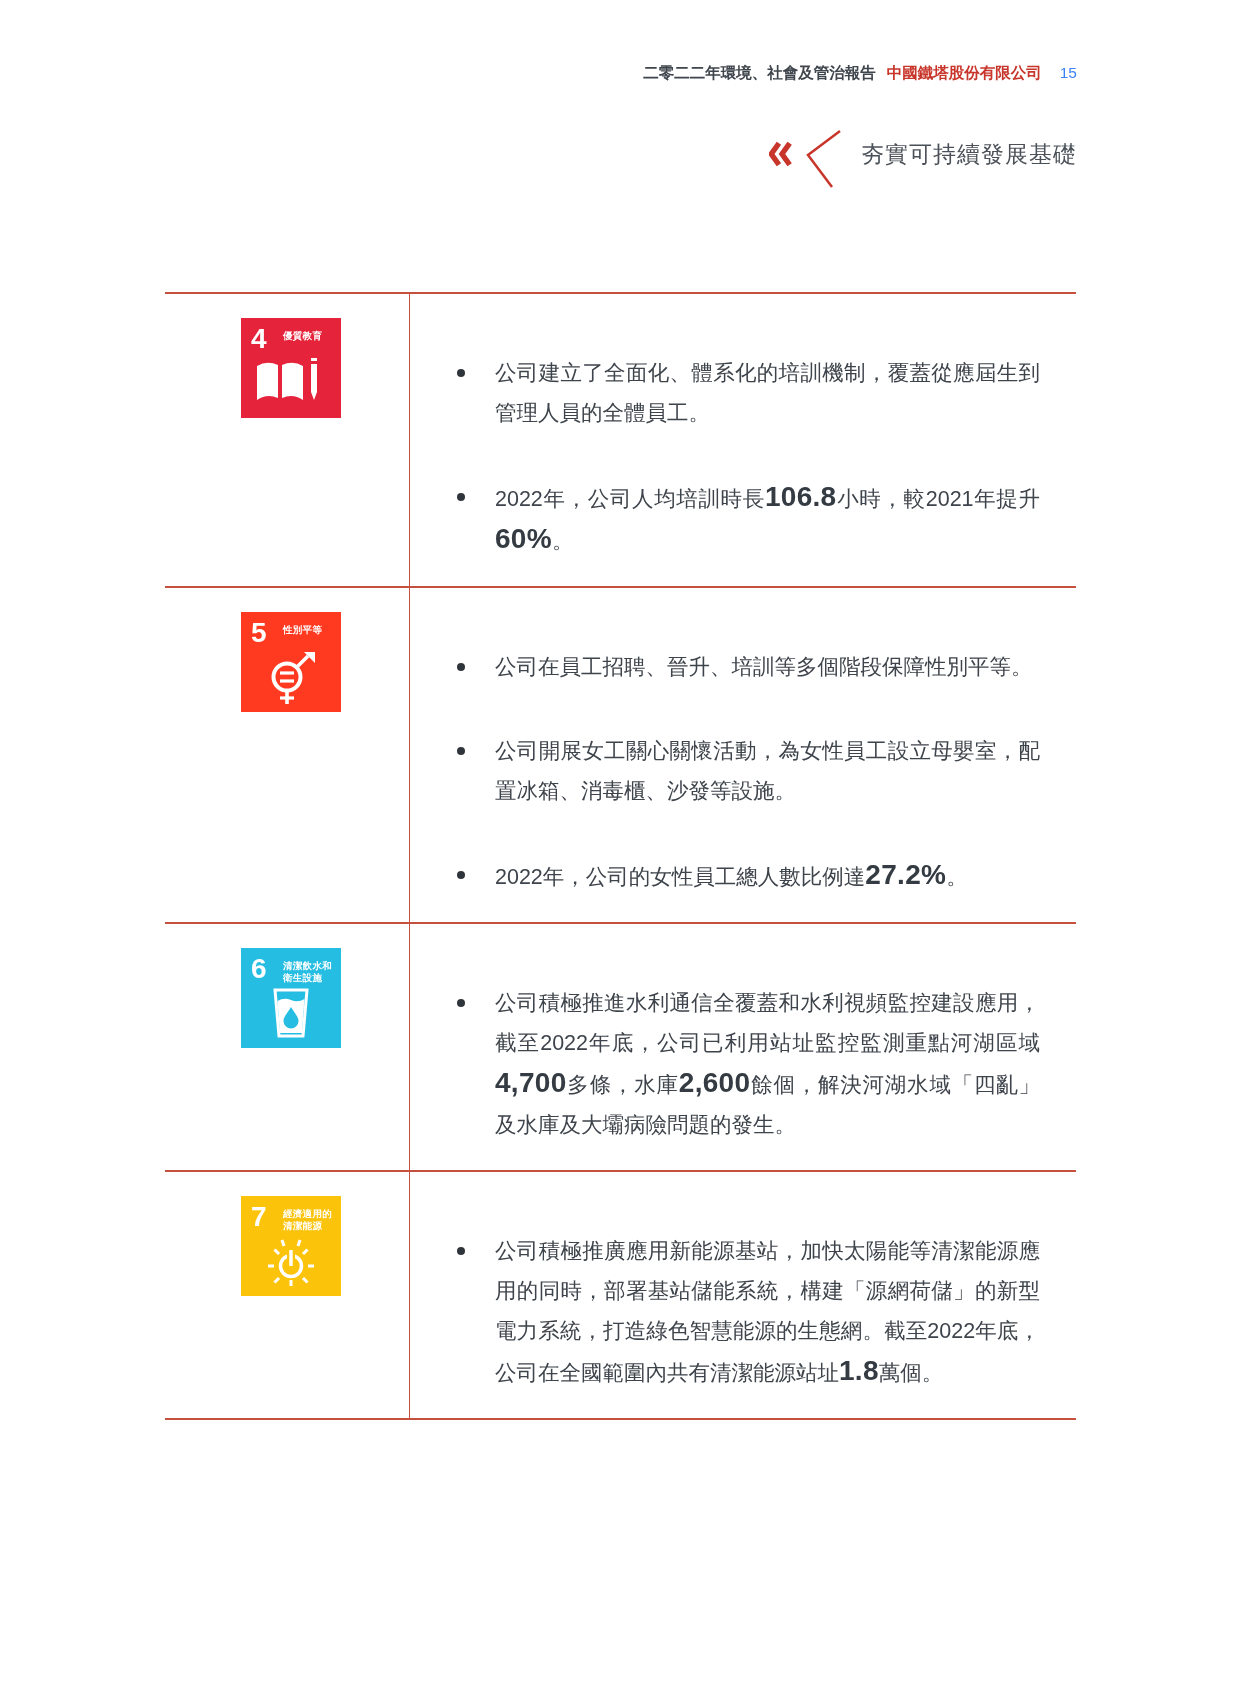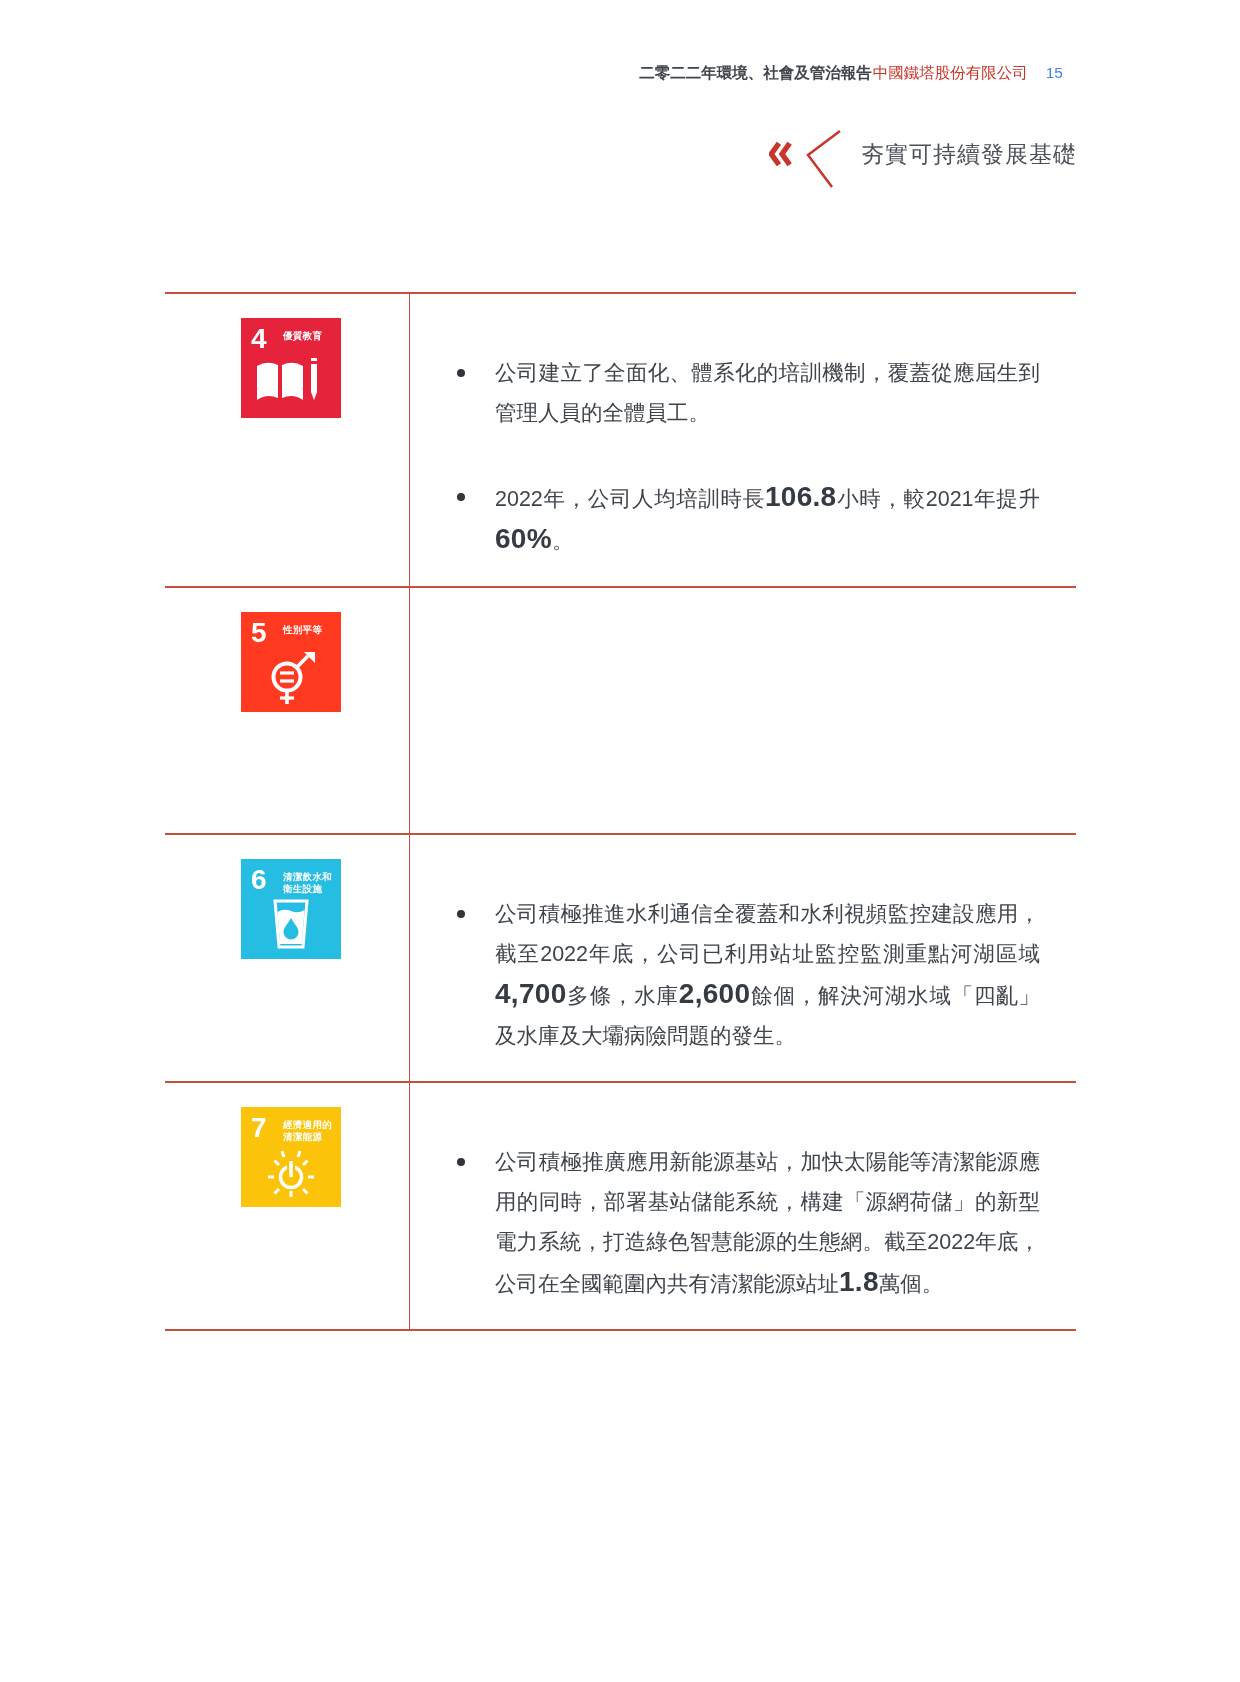--- a/index.html
+++ b/index.html
@@ -5,26 +5,26 @@
   html,body{margin:0;padding:0;background:#ffffff;}
   .page{
     position:relative;
     width:1240px;height:1682px;
     background:#ffffff;
     font-family:"Liberation Sans","DejaVu Sans",sans-serif;
     overflow:hidden;
   }
   
   .page-header{
-    position:absolute; top:63px; right:177px;
+    position:absolute; top:63px; right:163px;
     display:flex; align-items:baseline;
     font-size:15.5px; white-space:nowrap;
   }
   .report-title{font-weight:700; color:#3f454c;}
-  .company-name{font-weight:400; color:#c8352a; margin-left:1px;}
+  .company-name{font-weight:700; color:#c8352a; margin-left:11px;}
   .page-number{color:#3b82f6; margin-left:18px; font-weight:400;}
   
   .section-marker{
     position:absolute; top:123px; right:163px;
     display:flex; align-items:center; height:62px;
   }
   .chev-solid{width:26px;height:32px;}
   .chev-outline{width:46px;height:60px; margin-left:5px; margin-top:10px;}
   .section-title{margin-left:15px; font-size:23px; color:#4b5158; letter-spacing:1px;}
   
@@ -116,20 +116,34 @@
                 <line x1="29" y1="23" x2="43" y2="23" stroke="#fff" stroke-width="3.2"></line>
                 <line x1="29" y1="31" x2="43" y2="31" stroke="#fff" stroke-width="3.2"></line>
                 <line x1="46" y1="17" x2="57" y2="6" stroke="#fff" stroke-width="3.6"></line>
                 <polygon points="53,2 64,2 64,13" fill="#fff"></polygon>
                 <line x1="36" y1="41" x2="36" y2="54" stroke="#fff" stroke-width="3.6"></line>
                 <line x1="29" y1="48" x2="43" y2="48" stroke="#fff" stroke-width="3.2"></line>
               </svg>
             </div>
           </div>
         </div>
+        <div class="text-cell">
+          <div class="bullet">
+            <span class="dot"></span>
+            <p class="bullet-text">公司在員工招聘、晉升、培訓等多個階段保障性別平等。</p>
+          </div>
+          <div class="bullet">
+            <span class="dot"></span>
+            <p class="bullet-text">公司開展女工關心關懷活動，為女性員工設立母嬰室，配置冰箱、消毒櫃、沙發等設施。</p>
+          </div>
+          <div class="bullet">
+            <span class="dot"></span>
+            <p class="bullet-text">2022年，公司的女性員工總人數比例達<span class="num">27.2%</span>。</p>
+          </div>
+        </div>
       </div>
       <div class="sdg-row">
         <div class="icon-cell">
           <div class="sdg-icon" style="background: rgb(38, 189, 226); --bg: #26bde2;">
             <span class="sdg-number">6</span>
             <span class="sdg-title">清潔飲水和<br>衛生設施</span>
             <div class="sdg-glyph">
               <svg viewBox="0 0 80 56">
                 <path d="M24 4 L56 4 L52 50 L28 50 Z" fill="none" stroke="#fff" stroke-width="3"></path>
                 <path d="M26.5 15 Q33 11 40 14 Q47 17 53.5 13 L51 47 L29 47 Z" fill="#fff"></path>

